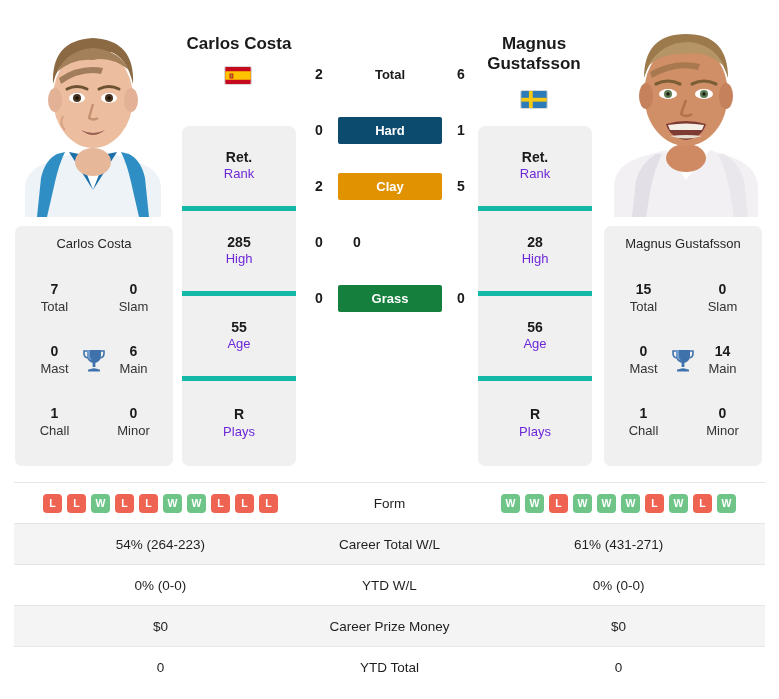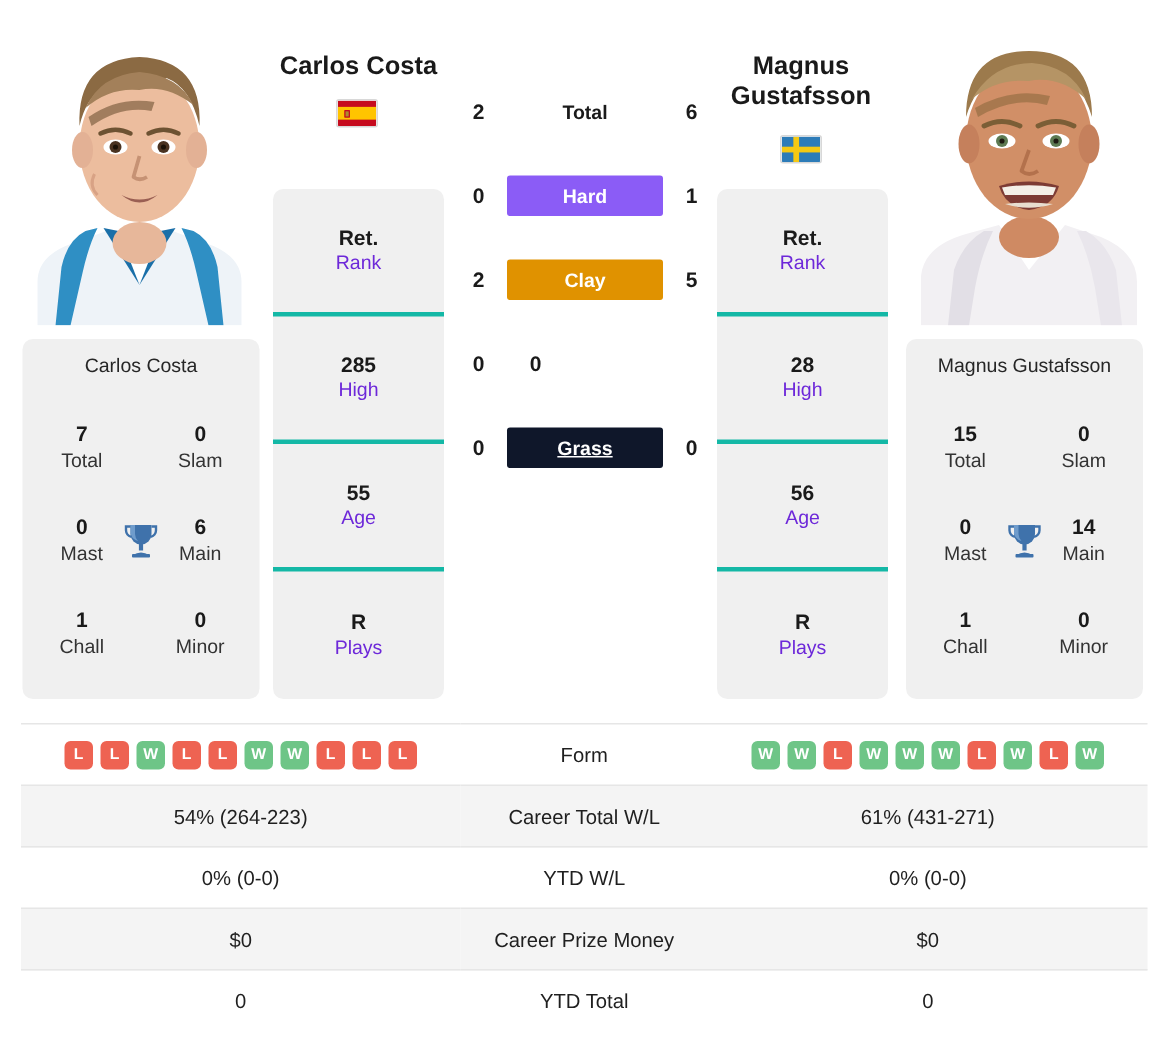--- a/index.html
+++ b/index.html
@@ -68,21 +68,21 @@
     overflow: hidden;
   }
   .rank-card-left { left: 182px; }
   .rank-card-right { left: 478px; }
   .rank-cell {
     height: 85px;
     display: flex;
     flex-direction: column;
     align-items: center;
     justify-content: center;
-    border-bottom: 3px solid #14b8a6;
+    border-bottom: 5px solid #14b8a6;
   }
   .rank-cell:last-child { border-bottom: none; }
   .rank-val { font-size: 14px; font-weight: bold; color: #1a1a1a; line-height: 1.25; }
   .rank-lbl { font-size: 13px; color: #6d28d9; line-height: 1.3; }
 
   
   .surface-rows {
     position: absolute;
     left: 300px;
     top: 56px;
@@ -322,35 +322,35 @@
   </div>
 
   <div class="surface-rows">
     <div class="srow">
       <span class="scount">2</span>
       <span class="sbadge plain">Total</span>
       <span class="scount">6</span>
     </div>
     <div class="srow">
       <span class="scount">0</span>
-      <span class="sbadge" id="badge-hard" style="background: #8b5cf6;">Hard</span>
+      <span class="sbadge" id="badge-hard" style="background: #0c4a6e;">Hard</span>
       <span class="scount">1</span>
     </div>
     <div class="srow">
       <span class="scount">2</span>
       <span class="sbadge" id="badge-clay" style="background: rgb(224, 146, 0);">Clay</span>
       <span class="scount">5</span>
     </div>
     <div class="srow">
       <span class="scount">0</span>
       <span class="scount">0</span>
     </div>
     <div class="srow">
       <span class="scount">0</span>
-      <span class="sbadge" id="badge-grass" style="background: #0f172a; text-decoration: underline;">Grass</span>
+      <span class="sbadge" id="badge-grass" style="background: #15803d;">Grass</span>
       <span class="scount">0</span>
     </div>
   </div>
 
   <div class="stat-card stat-card-left">
     <div class="stat-card-name">Carlos Costa</div>
     <div class="stat-row">
       <div class="stat-half">
         <span class="stat-num">7</span>
         <span class="stat-lbl">Total</span>

